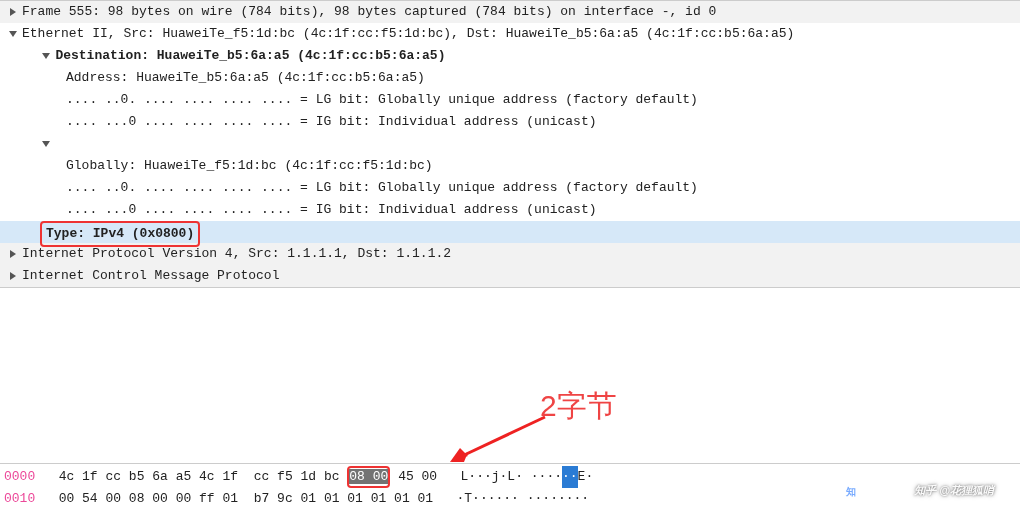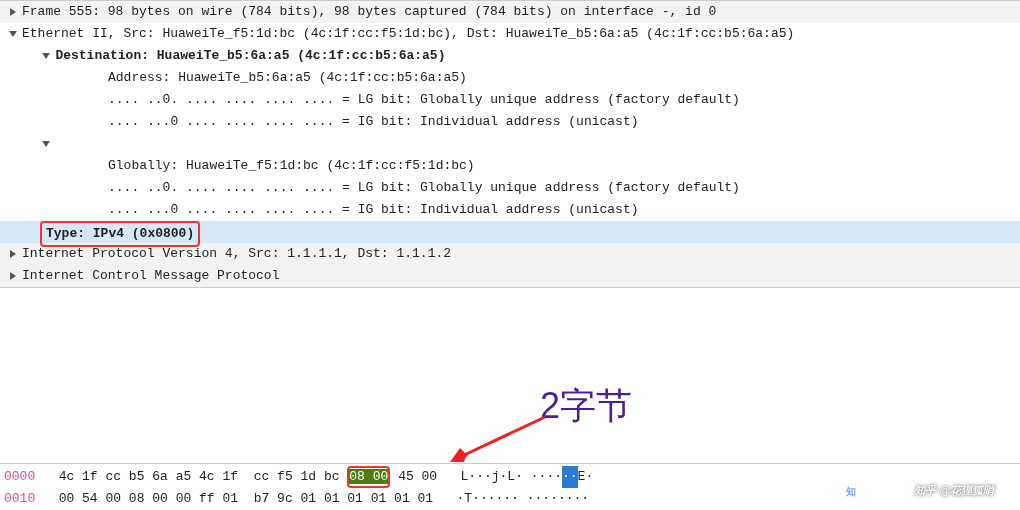--- a/index.html
+++ b/index.html
@@ -33,21 +33,21 @@
     display: inline-block;
     width: 12px;
     text-align: center;
     color: #555;
     vertical-align: middle;
     margin-right: 2px;
   }
   .arrow svg { width: 10px; height: 10px; display: block; }
   .indent1 { padding-left: 18px; font-weight: bold; }
   .indent2 { padding-left: 44px; }
-  .indent3 { padding-left: 108px; }
+  .indent3 { padding-left: 66px; }
   .redbox {
     display: inline-block;
     border: 2px solid #e33;
     border-radius: 4px;
     padding: 0 4px;
     margin-left: -4px;
     font-weight: bold;
   }
   .hex-pane {
     position: absolute;
@@ -57,40 +57,40 @@
     padding-top: 2px;
   }
   .hexrow {
     white-space: pre;
     padding-left: 4px;
     height: 22px;
     line-height: 22px;
   }
   .hexoff { color: #ec4899; }
   .hexsel {
-    background: #4d7c0f;
+    background: #737373;
     color: #fff;
   }
   .hexsel-ascii {
     background: #2a7bd4;
     color: #fff;
     display: inline-block;
   }
   .hex-redbox {
     display: inline-block;
     border: 2px solid #e33;
     border-radius: 4px;
     line-height: 18px;
     padding: 0;
   }
   .annotation {
     position: absolute;
     font-family: "Microsoft YaHei", sans-serif;
-    font-size: 36px;
-    color: #4c1d95;
+    font-size: 30px;
+    color: #ef4444;
     left: 540px;
     top: 396px;
     text-align: right;
   }
   .arrow-svg {
     position: absolute;
     left: 440px;
     top: 412px;
     width: 120px;
     height: 50px;

